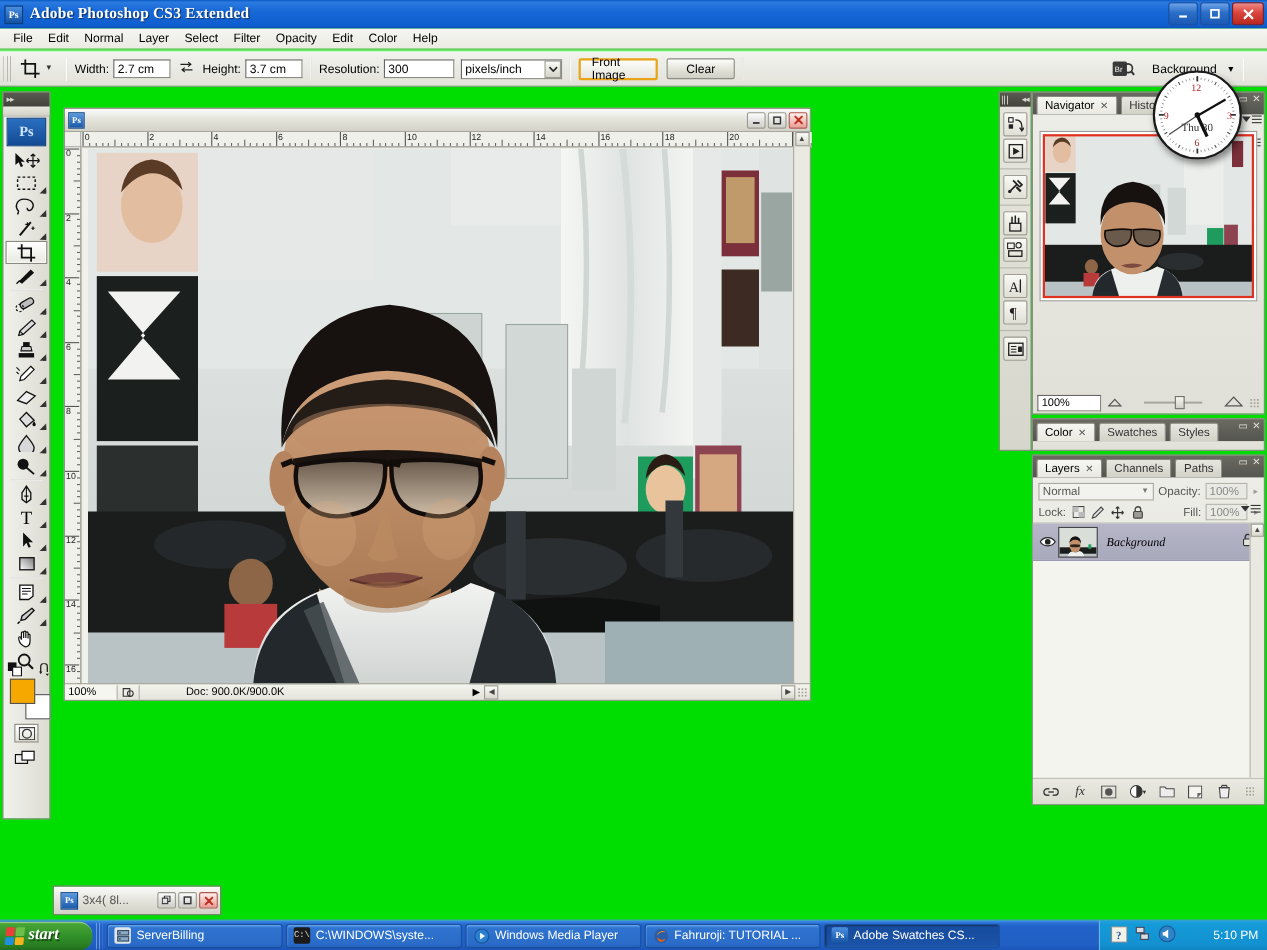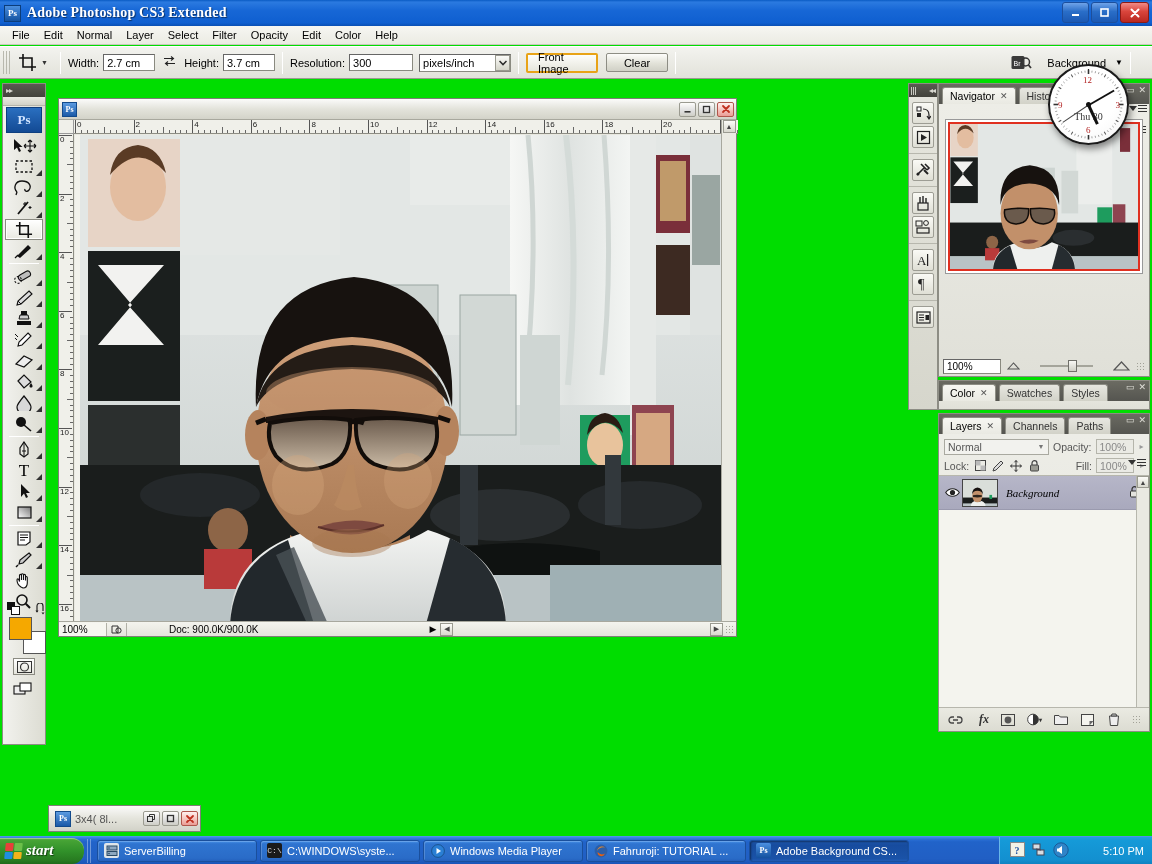--- a/index.html
+++ b/index.html
@@ -314,21 +314,21 @@
   .eyebox{ width:20px;display:flex;align-items:center;justify-content:center;}
   .lthumb{ width:36px;height:28px;border:1px solid #444; margin-right:8px; position:relative; overflow:hidden;}
   .lname{ font-size:11px; font-style:italic; font-family:"Liberation Serif", serif;}
   .llock{ margin-left:auto; margin-right:6px; }
   .layers-scroll{ position:absolute; right:0; top:0; width:13px; height:100%; background:#e9e9e1; border-left:1px solid #b7b7ad;}
   .layers-foot{
     height:24px; display:flex; align-items:center; gap:12px; padding:0 9px;
     border-top:1px solid #b7b7ad;
     background:linear-gradient(to bottom,#eaeae2,#dcdcd2);
   }
-  .lfbtn{ width:15px;height:15px;display:flex;align-items:center;justify-content:flex-end;font-weight:bold;}
+  .lfbtn{ width:15px;height:15px;display:flex;align-items:center;justify-content:center;}
 
   
   .clock{
     position:absolute; left:1048px; top:64px; width:81px; height:81px;
     border-radius:50%; background:radial-gradient(circle at 38% 32%,#ffffff 55%,#f2f2f2 100%);
     border:2px solid #1a1a1a; box-shadow:2px 4px 7px rgba(0,0,0,.45);
     z-index:60;
   }
   .clock .num{ position:absolute; color:#b22222; font-size:9px; font-family:"Liberation Serif", serif;}
   .clock .day{ position:absolute; left:0;right:0; top:45px; text-align:center;
@@ -1522,21 +1522,21 @@
           <svg width="14" height="14" viewBox="0 0 14 14">
               <circle cx="7" cy="7" r="6.4" fill="#2b5ea8"></circle>
               <path d="M3 7 q2.5 -4.5 8 -3.5 q-1.5 -1.5 -4 -1 q-3.5 1 -4 4.5 Z" fill="#f08a20"></path>
               <path d="M3.5 8 q3.5 4 7.5 1.5 q-1 3 -4.5 2.6 q-2.8 -0.6 -3 -4.1Z" fill="#e86010"></path>
             </svg>
         </span>
         <span>Fahruroji: TUTORIAL ...</span>
       </div>
       <div class="taskitem active">
         <span class="ti" style="background:linear-gradient(to bottom,#4a8fe0,#13519f);color:#fff;font-family:'Liberation Serif',serif;font-weight:bold">Ps</span>
-        <span>Adobe Background CS...</span>
+        <span>Adobe Swatches CS...</span>
       </div>
     </div>
 
     <div class="tray">
       <span>
         <svg width="15" height="15" viewBox="0 0 15 15">
             <rect x="0.5" y="0.5" width="14" height="14" fill="#f2f2e6" stroke="#888"></rect>
             <text x="4.5" y="11.5" font-size="10" font-family="Liberation Serif, serif" fill="#1b4fa0" font-weight="bold">?</text>
           </svg>
       </span>

